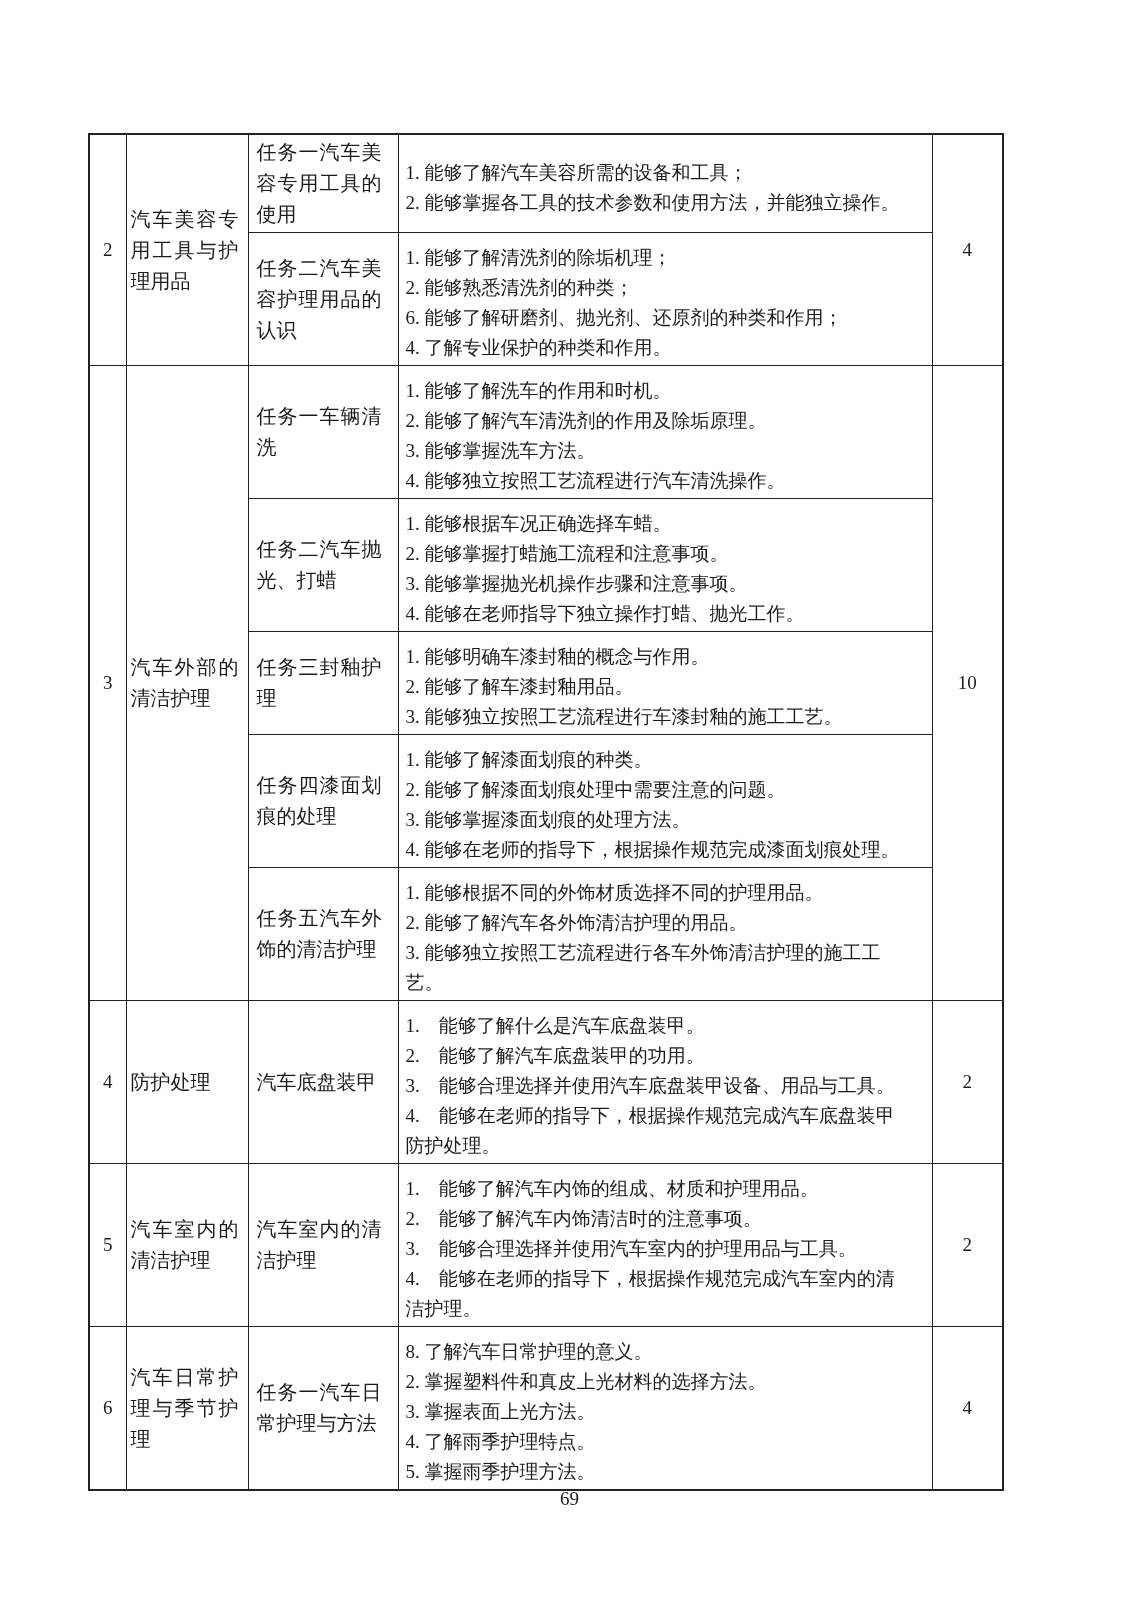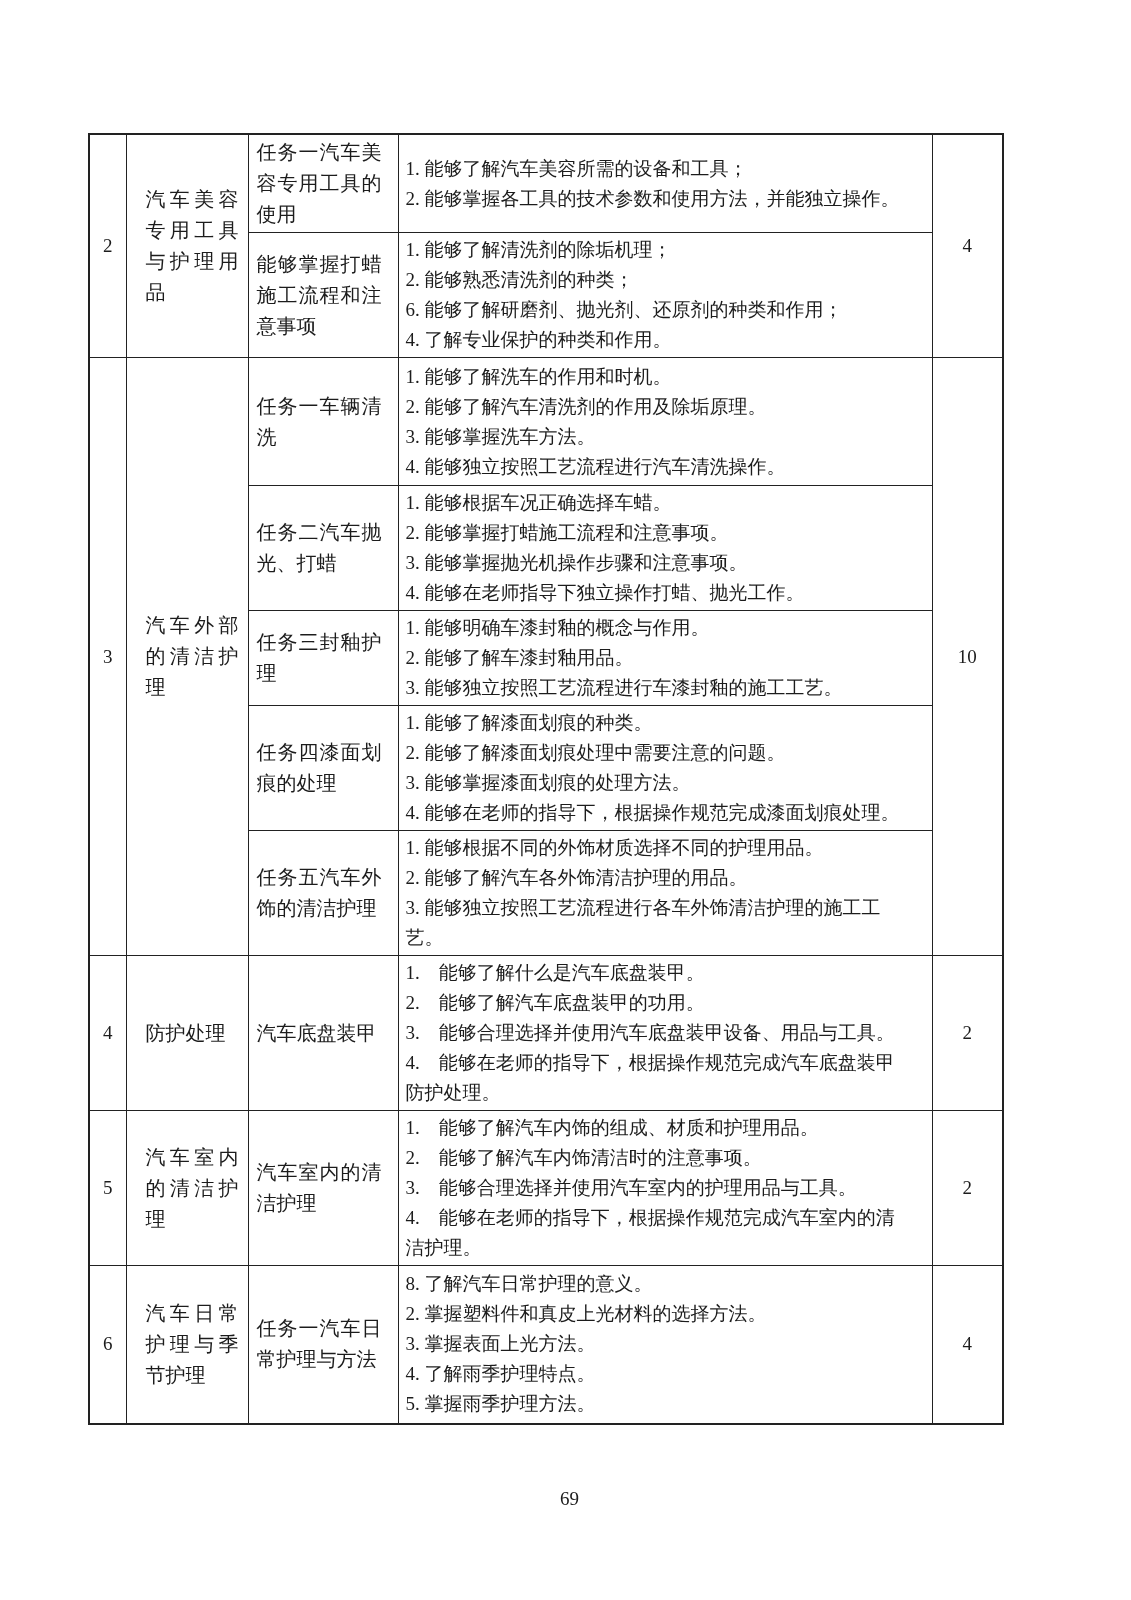--- a/index.html
+++ b/index.html
@@ -19,32 +19,32 @@
     border:1px solid #222222;
     vertical-align:middle;
     font-size:19px;
     padding:2px 4px;
     overflow:hidden;
   }
   td.c-no  { text-align:center; font-size:19px; }
   td.c-mod {
     text-align:justify; text-justify:inter-character;
     font-size:20px; line-height:31px;
-    padding:2px 9px 2px 19px;
+    padding:2px 9px 2px 4px;
   }
   td.c-task {
     text-align:justify; text-justify:inter-character;
     font-size:20px; line-height:31px;
     padding:2px 16px 2px 8px;
     margin-top:7px;
   }
   td.c-obj {
     white-space:pre-wrap;
     font-size:19px; line-height:30px;
-    padding:2px 4px 2px 7px;
+    padding:10px 4px 2px 7px;
     vertical-align:middle;
     margin-left:28px;
   }
   td.c-hrs { text-align:center; font-size:19px; }
 
   tr.h94  { height:94px; }
   tr.h120 { height:120px; }
   tr.h128 { height:128px; }
   tr.h125 { height:125px; }
   tr.h87  { height:87px;font-family:Liberation Serif, serif; }
@@ -75,21 +75,21 @@
 
       <tr class="h94">
         <td class="c-no" rowspan="2">2</td>
         <td class="c-mod" rowspan="2">汽车美容专用工具与护理用品</td>
         <td class="c-task">任务一汽车美容专用工具的使用</td>
         <td class="c-obj">1. 能够了解汽车美容所需的设备和工具；
 2. 能够掌握各工具的技术参数和使用方法，并能独立操作。</td>
         <td class="c-hrs" rowspan="2">4</td>
       </tr>
       <tr class="h120">
-        <td class="c-task">能够掌握打蜡施工流程和注意事项</td>
+        <td class="c-task">任务二汽车美容护理用品的认识</td>
         <td class="c-obj">1. 能够了解清洗剂的除垢机理；
 2. 能够熟悉清洗剂的种类；
 6. 能够了解研磨剂、抛光剂、还原剂的种类和作用；
 4. 了解专业保护的种类和作用。</td>
       </tr>
 
       <tr class="h128">
         <td class="c-no" rowspan="5">3</td>
         <td class="c-mod" rowspan="5">汽车外部的清洁护理</td>
         <td class="c-task">任务一车辆清洗</td>

